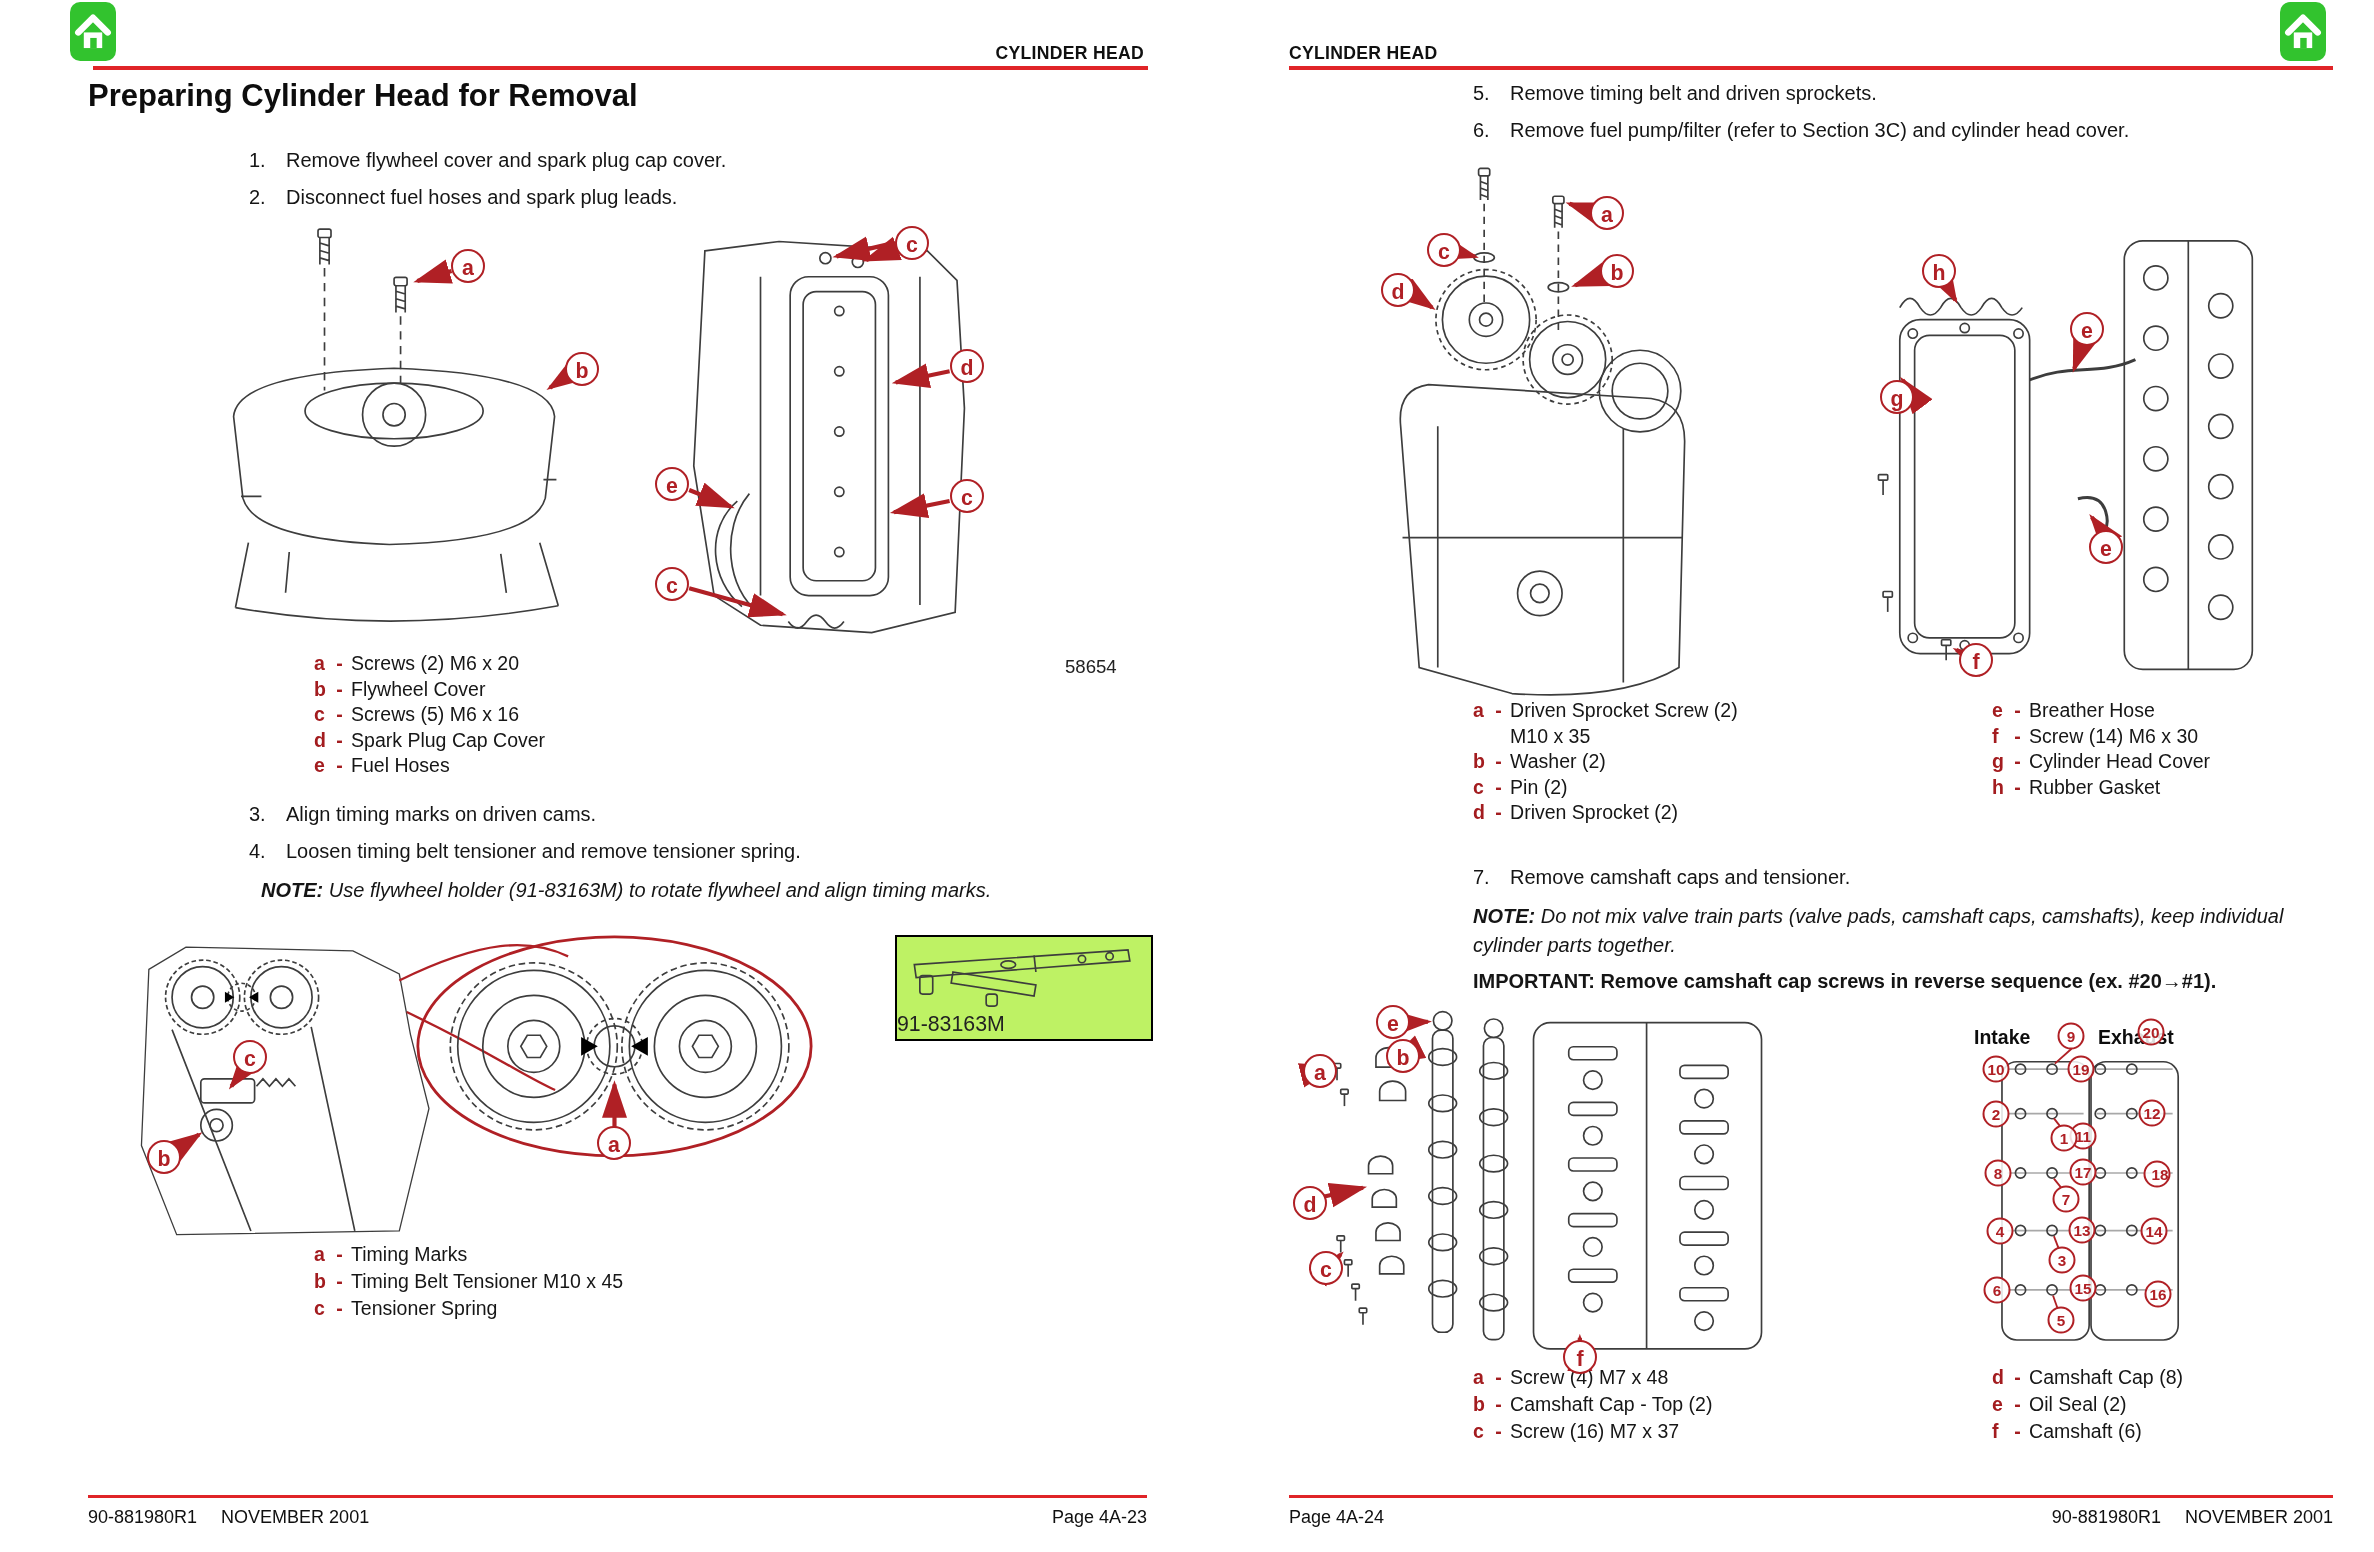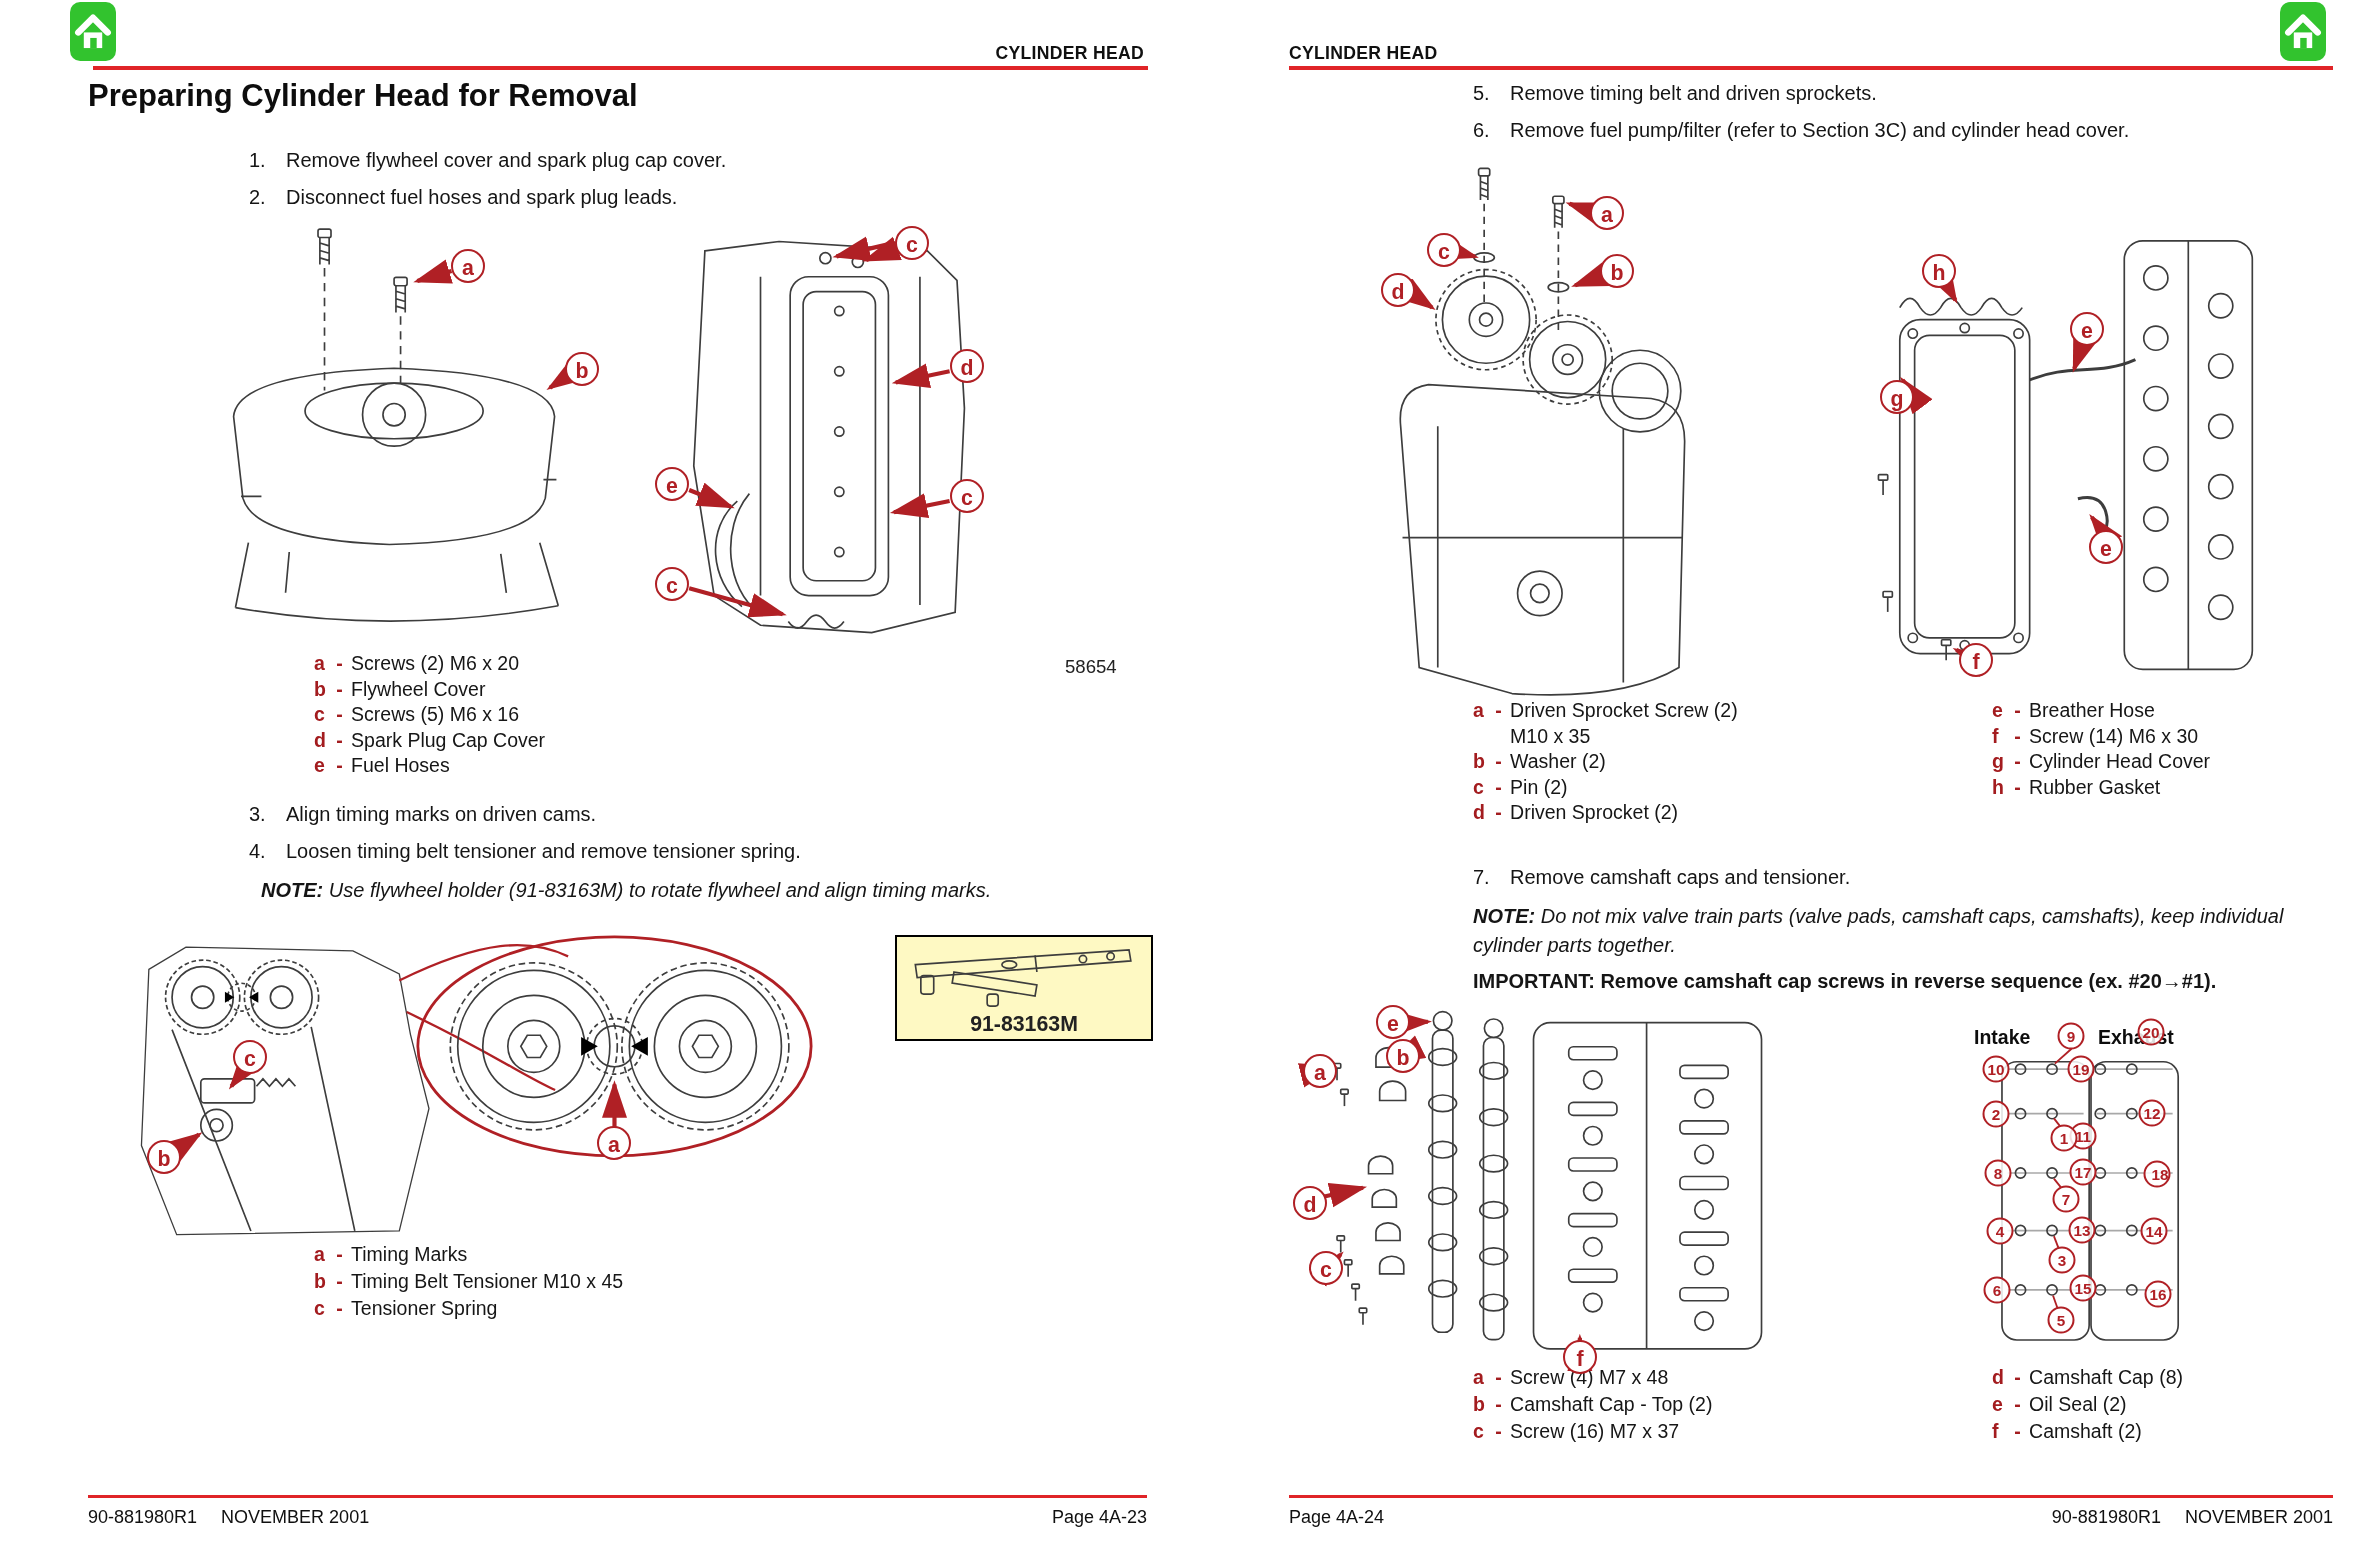--- a/index.html
+++ b/index.html
@@ -25,21 +25,21 @@
   .figref{position:absolute;font-size:18.6px;color:#222;margin-top:36px;}
   .seqlabel{position:absolute;font-size:19.5px;font-weight:bold;color:#0d0d0d;}
   .callout{position:absolute;width:34px;height:34px;border:2.8px solid #b02025;border-radius:50%;
            background:#fff;color:#b02025;font-weight:bold;font-size:21.3px;line-height:34px;
            text-align:center;transform:translate(-50%,-50%);box-sizing:border-box;}
   .seq{position:absolute;width:27px;height:27px;border:2.3px solid #b02025;border-radius:50%;
        background:rgba(255,255,255,.85);color:#b02025;font-weight:bold;font-size:15.3px;line-height:23px;
        text-align:center;transform:translate(-50%,-50%);box-sizing:border-box;}
   svg.fig{position:absolute;overflow:visible;}
   .lineart{stroke:#3d3d3d;fill:none;stroke-width:1.8px;}
-  .toolbox{position:absolute;border:2.8px solid #000;background:#fef9c3;box-sizing:border-box;text-align:center;font-weight:bold;}
+  .toolbox{position:absolute;border:2.8px solid #000;background:#bef264;box-sizing:border-box;text-align:left;}
   .toolbox .tlbl{font-size:21.3px;color:#222;margin-top:1.9px;}
   .home{position:absolute;width:46px;height:59px;}
 </style>
 </head>
 <body>
 
 <div class="canvas" id="canvas">
 
   <div class="home" style="left:70px;top:1.9px;">
     <svg width="46" height="59" viewBox="0 0 50 64">
@@ -575,21 +575,21 @@
         <span class="lt">Camshaft Cap (8)</span>
       </div>
     <div class="lrow" style="line-height:27px;">
         <span class="lk">e</span>
         <span class="ld">-</span>
         <span class="lt">Oil Seal (2)</span>
       </div>
     <div class="lrow" style="line-height:27px;">
         <span class="lk">f</span>
         <span class="ld">-</span>
-        <span class="lt">Camshaft (2)</span>
+        <span class="lt">Camshaft (6)</span>
       </div>
   </div>
 
   <div class="redline" style="left:1289px;top:1495px;width:1044px;height:2.8px;"></div>
   <div class="footer" style="left:1289px;top:1507px;width:1044px;">
     <span>Page 4A-24</span>
     <span class="grp">
       <span>90-881980R1</span><span>NOVEMBER 2001</span>
     </span>
   </div>

